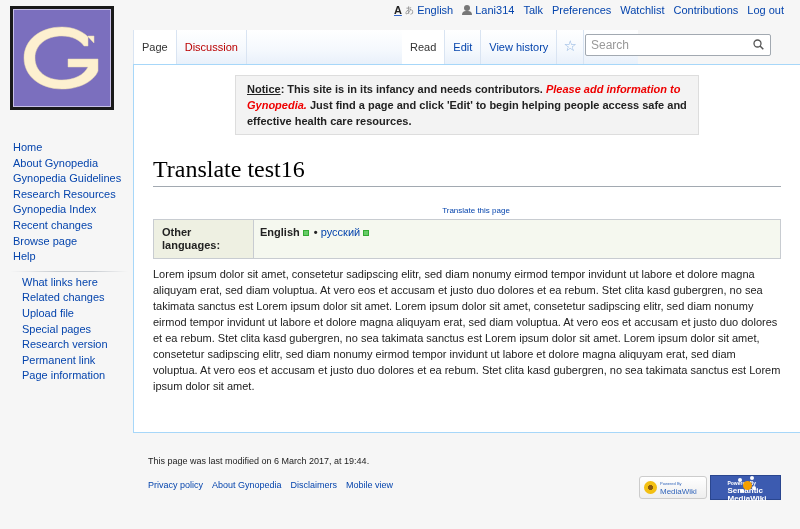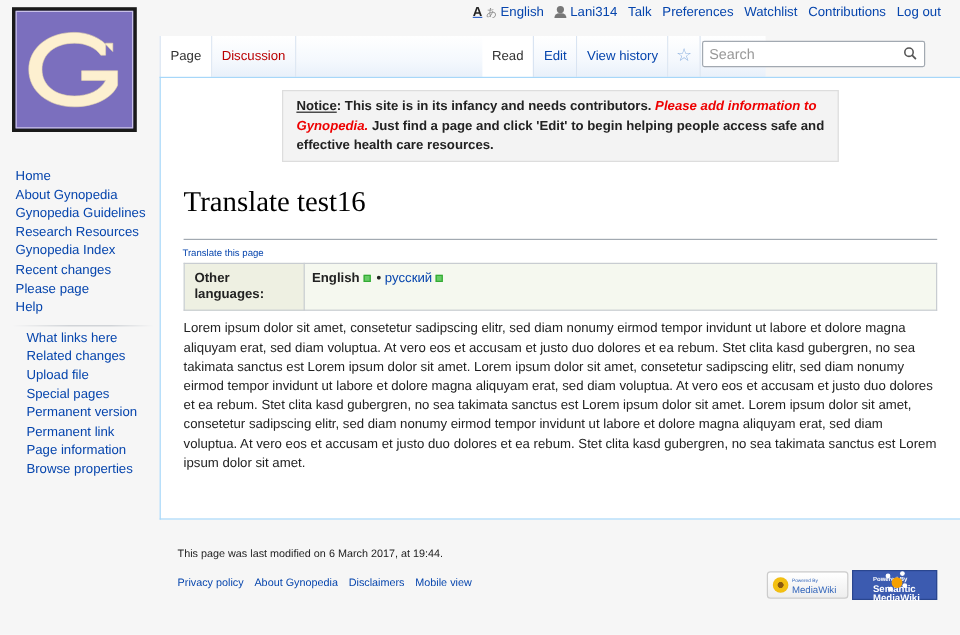--- a/index.html
+++ b/index.html
@@ -80,24 +80,24 @@
     position: absolute; left: 101px; top: 10px; width: 464px; height: 60px;
     background: #f3f3f3; border: 1px solid #ddd;
     font-size: 11px; font-weight: bold; line-height: 16px; padding: 5px 10px 0 11px;
     color: #222;
   }
   .notice .u { text-decoration: underline; }
   .notice .red { color: #e00; font-style: italic; }
   .page-title {
     position: absolute; left: 19px; top: 91px; width: 628px;
     font-family: "Liberation Serif", serif; font-size: 24px; color: #000;
-    border-bottom: 1px solid #a2a9b1; padding-bottom: 16px; margin: 0; font-weight: normal;
+    border-bottom: 1px solid #a2a9b1; padding-bottom: 3px; margin: 0; font-weight: normal;
   }
   .translate-link {
-    position: absolute; left: 0; width: 100%; top: 141px; 
+    position: absolute; left: 0; width: 100%; top: 141px; text-align: center;
     font-size: 8px; color: #0645ad; padding-left: 18px;
   }
   .lang-table {
     position: absolute; left: 19px; top: 154px; width: 628px; height: 40px;
     border: 1px solid #c8ccd1; border-collapse: collapse;
     font-size: 11px; background: #f5f8ef;
   }
   .lang-table td { border: 1px solid #c8ccd1; vertical-align: top; padding: 6px 6px; }
   .lang-label { width: 100px; background: #eef0e2; font-weight: bold; line-height: 13px; padding-left: 8px !important; }
   .lang-cell { font-weight: bold; }
@@ -217,33 +217,32 @@
 </div>
 
 <div class="sidebar">
   <ul class="nav">
     <li><a href="#">Home</a></li>
     <li><a href="#">About Gynopedia</a></li>
     <li><a href="#">Gynopedia Guidelines</a></li>
     <li><a href="#">Research Resources</a></li>
     <li><a href="#">Gynopedia Index</a></li>
     <li><a href="#">Recent changes</a></li>
-    <li><a href="#">Please page</a></li>
+    <li><a href="#">Browse page</a></li>
     <li><a href="#">Help</a></li>
   </ul>
   <div class="nav-divider"></div>
   <ul class="tools">
     <li><a href="#">What links here</a></li>
     <li><a href="#">Related changes</a></li>
     <li><a href="#">Upload file</a></li>
     <li><a href="#">Special pages</a></li>
-    <li><a href="#">Permanent version</a></li>
+    <li><a href="#">Research version</a></li>
     <li><a href="#">Permanent link</a></li>
     <li><a href="#">Page information</a></li>
-    <li><a href="#">Browse properties</a></li>
   </ul>
 </div>
 
 <div class="footer-info">This page was last modified on 6 March 2017, at 19:44.</div>
 <div class="footer-places">
   <a href="#">Privacy policy</a>
   <a href="#">About Gynopedia</a>
   <a href="#">Disclaimers</a>
   <a href="#">Mobile view</a>
 </div>

